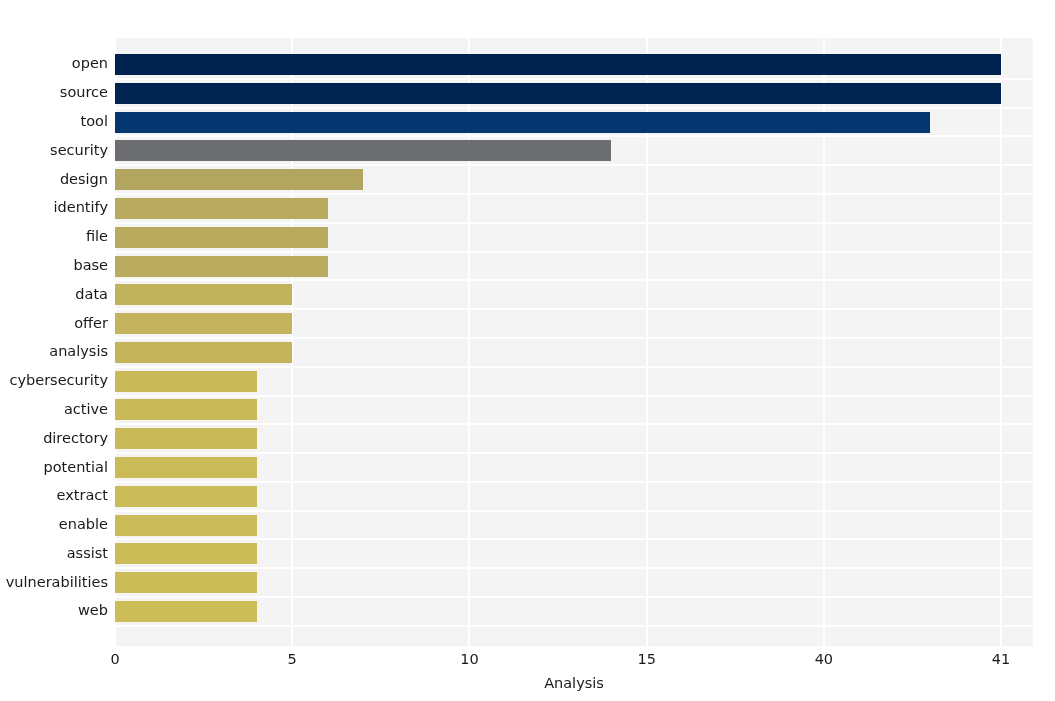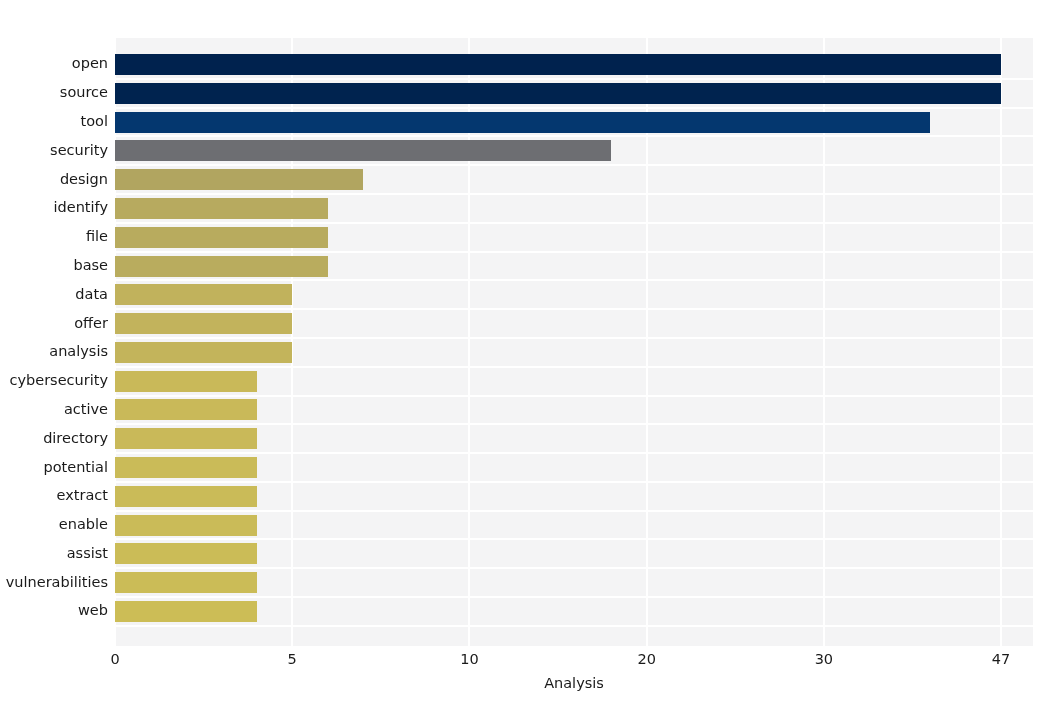--- a/index.html
+++ b/index.html
@@ -200,20 +200,20 @@
       <div class="ytick" style="top: 479.091px;">enable</div>
       <div class="ytick" style="top: 507.879px;">assist</div>
       <div class="ytick" style="top: 536.667px;">vulnerabilities</div>
       <div class="ytick" style="top: 565.455px;">web</div>
     </div>
 
   <div id="xtick-layer">
       <div class="xtick" style="left: 0px;">0</div>
       <div class="xtick" style="left: 177.22px;">5</div>
       <div class="xtick" style="left: 354.44px;">10</div>
-      <div class="xtick" style="left: 531.66px;">20</div>
-      <div class="xtick" style="left: 708.88px;">30</div>
-      <div class="xtick" style="left: 886.1px;">47</div>
+      <div class="xtick" style="left: 531.66px;">15</div>
+      <div class="xtick" style="left: 708.88px;">40</div>
+      <div class="xtick" style="left: 886.1px;">41</div>
     </div>
 
   <div id="xlabel">Analysis</div>
 
 </div>
 
 </body></html>

